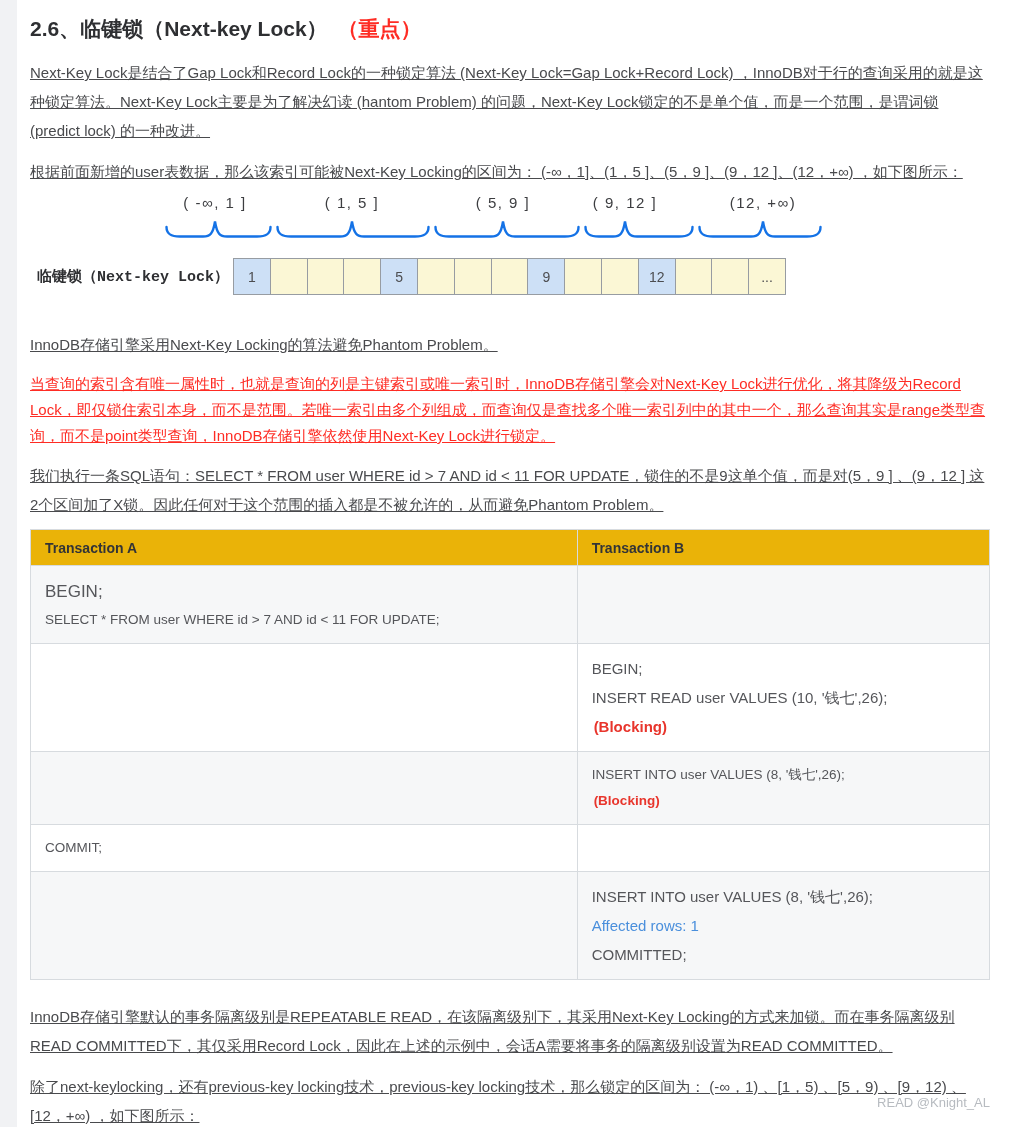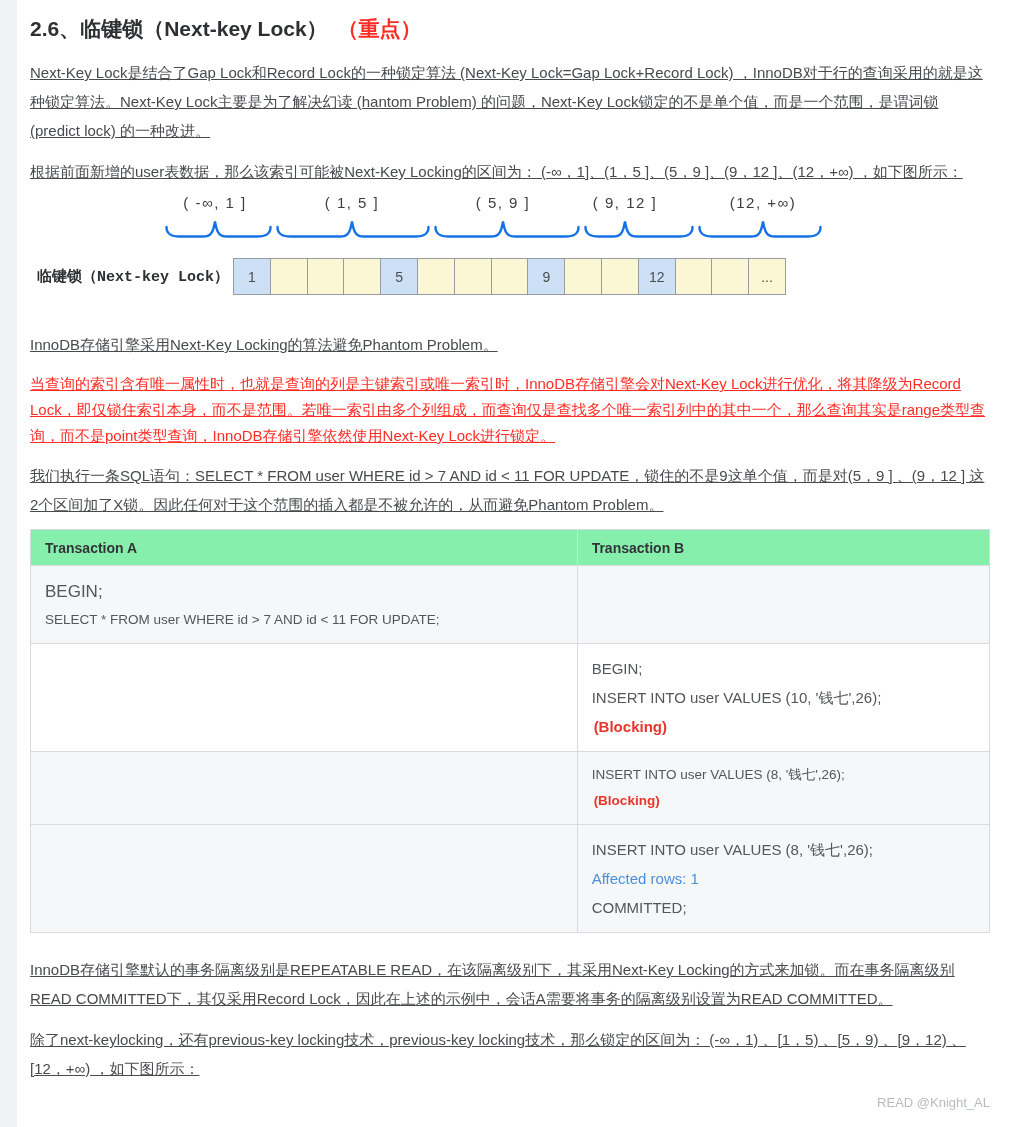--- a/index.html
+++ b/index.html
@@ -41,21 +41,21 @@
     display:flex;align-items:center;justify-content:center;
     font-size:14px;color:#4c4d50;box-sizing:border-box;
   }
   .nk-cell:first-child{margin-left:0;}
   .nk-cell.key{background:var(--key-bg);}
   .nk-cell.gap{background:var(--gap-bg);}
 
   
   table.txn-table{width:960px;border-collapse:collapse;table-layout:fixed;margin:0 0 22px;}
   table.txn-table th{
-    background:#86efac;border:1px solid #d7dbdf;text-align:left;
+    background:#eab308;border:1px solid #d7dbdf;text-align:left;
     padding:9px 14px;font-size:14px;color:#333437;height:36px;box-sizing:border-box;
   }
   table.txn-table td{border:1px solid #d7dbdf;vertical-align:top;padding:10px 14px;box-sizing:border-box;}
   table.txn-table tr.stripe td{background:#f6f7f8;}
   .line{display:block;}
   .line.large{font-size:17px;line-height:31px;color:#55565a;}
   .line.normal{font-size:15px;line-height:29px;color:#55565a;}
   .line.small{font-size:13.5px;line-height:26px;color:#55565a;}
   .line.blocking{font-size:15px;line-height:29px;color:var(--blocking-red);font-weight:bold;padding-left:2px;}
   .line.blocking-small{font-size:13.5px;line-height:26px;color:var(--blocking-red);font-weight:bold;padding-left:2px;}
@@ -141,30 +141,36 @@
           <td>
             <span class="line large">BEGIN;</span>
             <span class="line small">SELECT * FROM user WHERE id &gt; 7 AND id &lt; 11  FOR UPDATE;</span>
           </td>
           <td></td>
         </tr>
         <tr style="height: 88px;">
           <td></td>
           <td>
             <span class="line normal">BEGIN;</span>
-            <span class="line normal">INSERT INTO user VALUES (10, '钱七',26);</span>
+            <span class="line normal">INSERT READ user VALUES (10, '钱七',26);</span>
             <span class="line blocking">(Blocking)</span>
           </td>
         </tr>
         <tr class="stripe" style="height: 60px;">
           <td></td>
           <td>
             <span class="line small">INSERT INTO user VALUES (8, '钱七',26);</span>
             <span class="line blocking-small">(Blocking)</span>
           </td>
+        </tr>
+        <tr style="height: 41px;">
+          <td>
+            <span class="line small">COMMIT;</span>
+          </td>
+          <td></td>
         </tr>
         <tr class="stripe" style="height: 88px;">
           <td></td>
           <td>
             <span class="line normal">INSERT INTO user VALUES (8, '钱七',26);</span>
             <span class="line info">Affected rows: 1</span>
             <span class="line normal">COMMITTED;</span>
           </td>
         </tr>
       </tbody>

